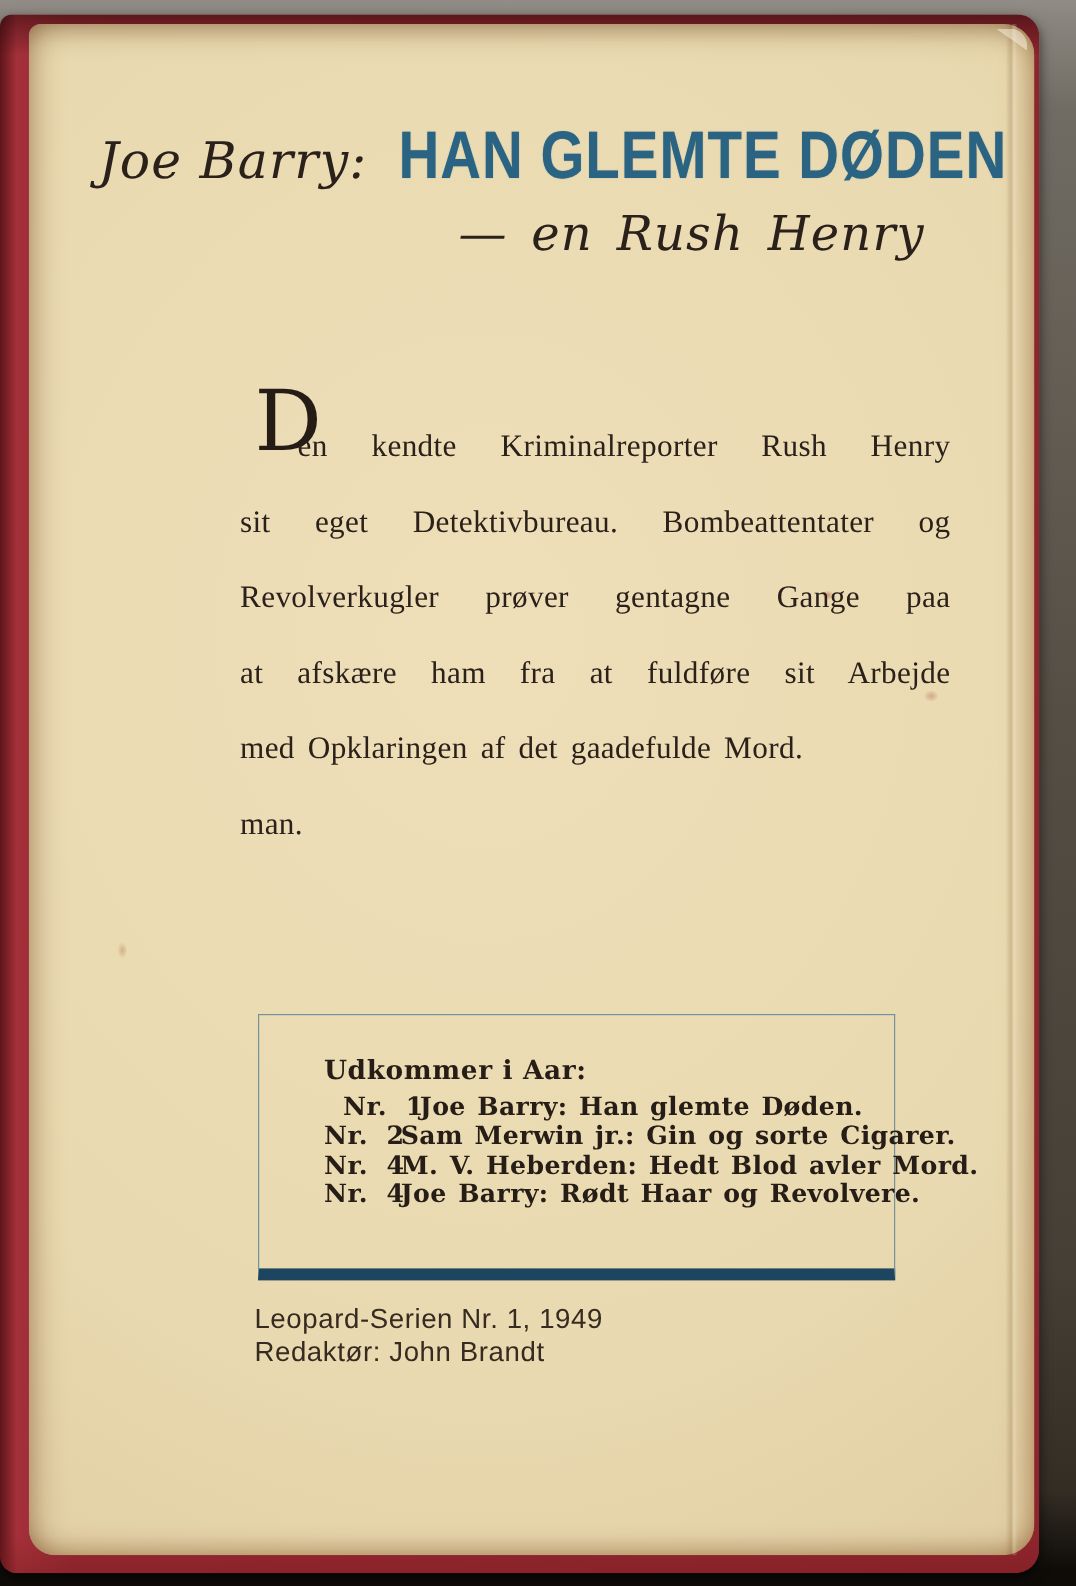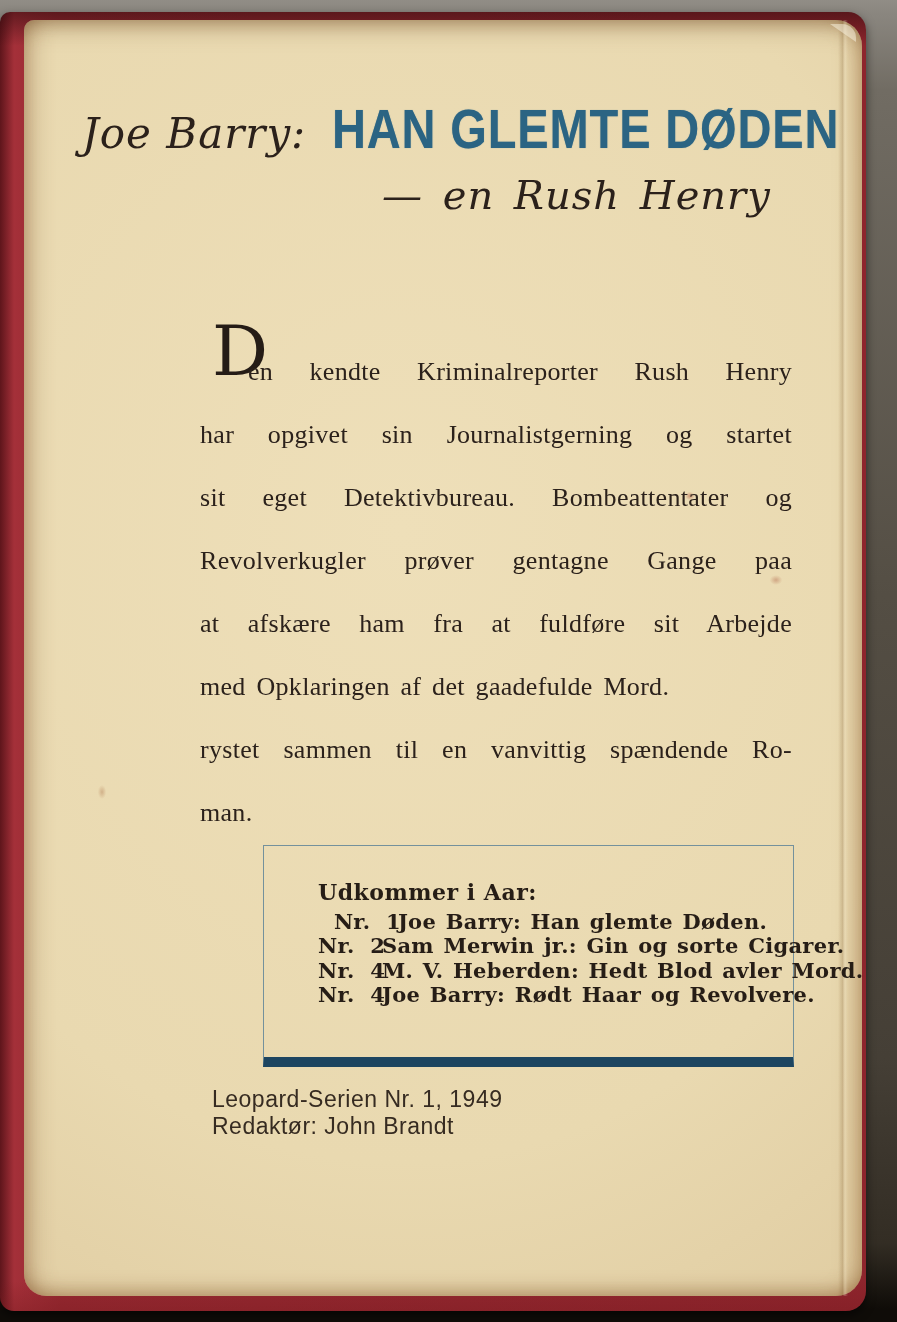--- a/index.html
+++ b/index.html
@@ -73,21 +73,20 @@
   }
   .bline{height:63px;line-height:63px;white-space:nowrap;overflow:visible;font-family:Liberation Serif, serif;}
   .bline.j{text-align:justify;text-align-last:justify;white-space:normal;}
   .bline.first{padding-left:48px;}
   .bline.indent{text-indent:12px;}
   
   .upbox{
     position:absolute;left:215px;top:845px;width:531px;height:222px;box-sizing:border-box;
     border:1.5px solid #74919c;border-bottom:10px solid #1d4560;
     padding:33px 10px 0 54px;
-    margin-left:48px;
   }
   .upbox .heading{
     font-family:"DejaVu Serif",serif;font-weight:700;font-size:22px;color:#261d16;
     letter-spacing:.5px;margin-bottom:5px;white-space:nowrap;
   }
   .uprow{
     font-family:"DejaVu Serif",serif;font-weight:700;font-size:21px;color:#261d16;
     line-height:24.4px;white-space:nowrap;letter-spacing:.3px;word-spacing:2px;text-align:center;
   }
   .uprow .nr{display:inline-block;width:64px;word-spacing:8px;}
@@ -112,26 +111,24 @@
     <span class="author">Joe Barry:</span>
     <span class="book-title">HAN GLEMTE DØDEN</span>
   </div>
 
   <div class="subtitle">— en Rush Henry</div>
 
   <div class="dropcap">D</div>
 
   <div class="blurb">
     <div class="bline j first">en kendte Kriminalreporter Rush Henry</div>
-    <div class="bline j">har opgivet sin Journalistgerning og startet</div>
     <div class="bline j">sit eget Detektivbureau. Bombeattentater og</div>
     <div class="bline j">Revolverkugler prøver gentagne Gange paa</div>
     <div class="bline j">at afskære ham fra at fuldføre sit Arbejde</div>
     <div class="bline">med Opklaringen af det gaadefulde Mord.</div>
-    <div class="bline j">rystet sammen til en vanvittig spændende Ro-</div>
     <div class="bline">man.</div>
   </div>
 
   <div class="upbox">
     <div class="heading">Udkommer i Aar:</div>
     <div class="uprow">
       <span class="nr">Nr. 1</span><span>Joe Barry: Han glemte Døden.</span>
     </div>
     <div class="uprow">
       <span class="nr">Nr. 2</span><span>Sam Merwin jr.: Gin og sorte Cigarer.</span>

